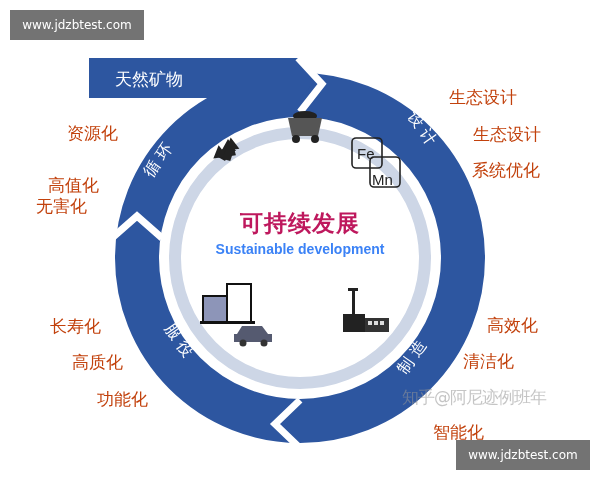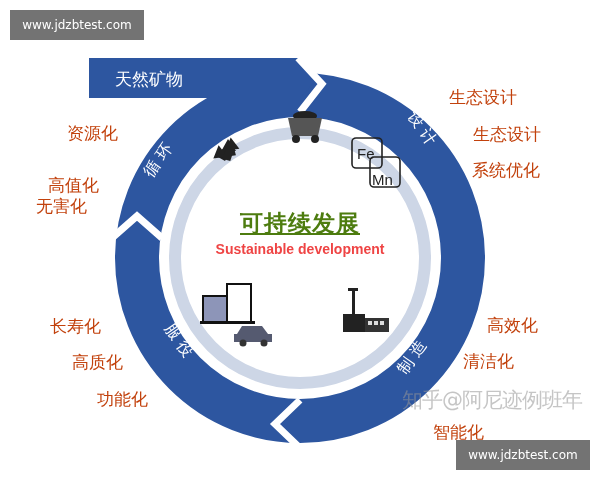--- a/index.html
+++ b/index.html
@@ -2,23 +2,23 @@
 <html><head>
 <meta charset="utf-8">
 <style>
   html,body{margin:0;padding:0;}
   body{width:600px;height:480px;background:#ffffff;position:relative;overflow:hidden;font-family:"DejaVu Sans",sans-serif;}
   .wm{position:absolute;background:#737373;color:#fff;font-family:"DejaVu Sans",sans-serif;font-size:12px;display:flex;align-items:center;justify-content:center;}
   #wm1{left:10px;top:10px;width:134px;height:30px;}
   #wm2{left:456px;top:440px;width:134px;height:30px;}
   svg.main{position:absolute;left:0;top:0;}
   .lbl{position:absolute;font-family:"DejaVu Sans",sans-serif;font-size:17px;color:#c2410c;white-space:nowrap;}
-  .ghost{position:absolute;font-family:"DejaVu Sans",sans-serif;font-size:21px;color:rgba(150,150,150,0.55);white-space:nowrap;left:402px;top:386px;letter-spacing:-1px;}
-  .center-cn{position:absolute;left:200px;top:208px;width:200px;text-align:center;font-family:"DejaVu Sans",sans-serif;font-weight:bold;font-size:23px;color:#4d7c0f;letter-spacing:1px;text-decoration:underline;}
-  .center-en{position:absolute;left:180px;top:241px;width:240px;text-align:center;font-family:"Liberation Sans",sans-serif;font-weight:bold;font-size:14px;color:#ef4444;}
+  .ghost{position:absolute;font-family:"DejaVu Sans",sans-serif;font-size:17px;color:rgba(150,150,150,0.55);white-space:nowrap;left:402px;top:386px;letter-spacing:-1px;}
+  .center-cn{position:absolute;left:200px;top:208px;width:200px;text-align:center;font-family:"DejaVu Sans",sans-serif;font-weight:bold;font-size:23px;color:#be185d;letter-spacing:1px;}
+  .center-en{position:absolute;left:180px;top:241px;width:240px;text-align:center;font-family:"Liberation Sans",sans-serif;font-weight:bold;font-size:14px;color:#3b82f6;}
   .stage{position:absolute;color:#ffffff;font-family:"DejaVu Sans",sans-serif;font-size:16px;white-space:nowrap;}
   .banner-text{position:absolute;left:100px;top:68px;color:#fff;font-size:17px;font-family:"DejaVu Sans",sans-serif;margin-left:15px;}
 </style>
 </head>
 <body>
 
 <div class="wm" id="wm1">www.jdzbtest.com</div>
 
 <svg class="main" width="600" height="480" viewBox="0 0 600 480">
 

